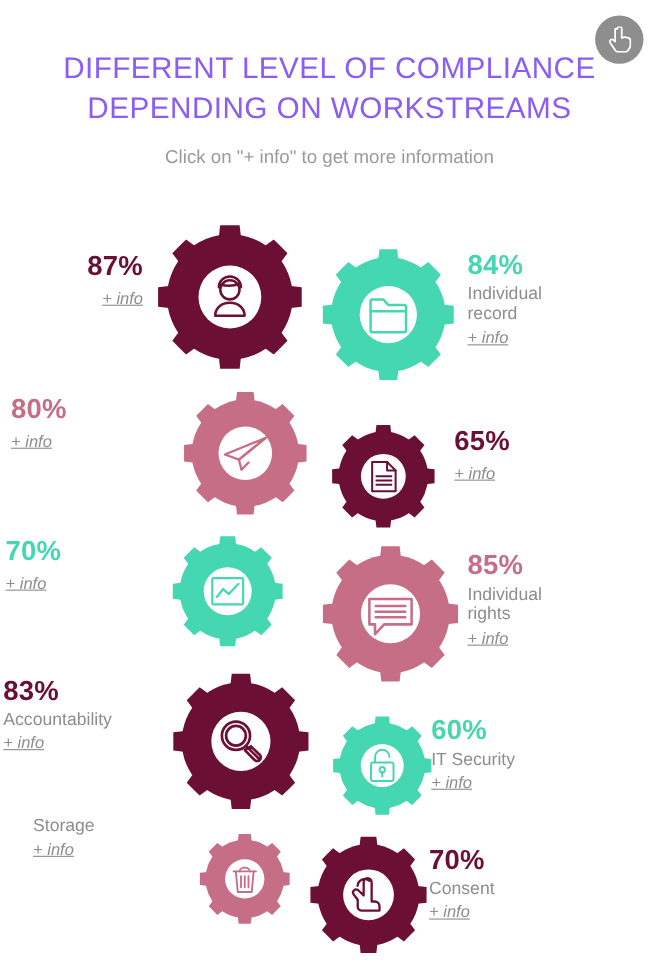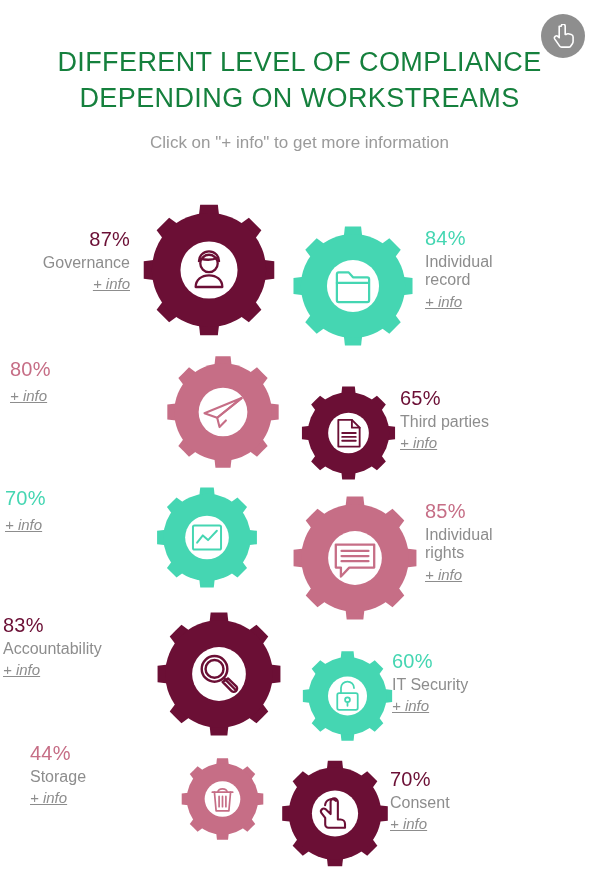--- a/index.html
+++ b/index.html
@@ -39,21 +39,21 @@
   
   #title {
     position: absolute;
     top: 44px;
     left: 0;
     width: 599px;
     text-align: center;
     font-size: 27px;
     line-height: 36px;
     letter-spacing: 0.4px;
-    color: #15803d;
+    color: #8b5cf6;
     font-weight: 400;
     white-space: pre-line;
   }
 
   #subtitle {
     position: absolute;
     top: 133px;
     left: 0;
     width: 599px;
     text-align: center;
@@ -74,22 +74,22 @@
   .gear-wrap svg { display: block; }
 
   .text-block {
     position: absolute;
     line-height: 1.18;
   }
   .text-block.align-right { text-align: right; }
   .text-block.align-center{ text-align: left; }
 
   .pct {
-    font-size: 20px;
-    font-weight: normal;
+    font-size: 25px;
+    font-weight: bold;
     letter-spacing: 0.2px;
     display: block;
     margin-bottom: 2px;
   }
   .label {
     font-size: 16px;
     color: #8d8d8d;
     display: block;
     font-weight: 400;
   }
@@ -120,21 +120,20 @@
     </span>
   </button>
 
   <div id="title">DIFFERENT LEVEL OF COMPLIANCE
 DEPENDING ON WORKSTREAMS</div>
   <div id="subtitle">Click on "+ info" to get more information</div>
 
   <div class="item" style="left:0;top:0;">
     <div class="text-block align-right" style="left:8px; top:228px; width:122px;">
       <span class="pct c-maroon">87%</span>
-      <span class="label">Governance</span>
       <span class="info">+ info</span>
     </div>
     <div class="gear-wrap" style="left:141px; top:199px;">
       <svg width="136" height="142" viewBox="0 0 100 100">
         <g fill="#6B0F35">
           <path d="M50 2 L56.5 2 L58 15 L42 15 L43.5 2 Z"></path>
           <path d="M50 98 L43.5 98 L42 85 L58 85 L56.5 98 Z"></path>
           <path d="M2 50 L2 43.5 L15 42 L15 58 L2 56.5 Z"></path>
           <path d="M98 50 L98 56.5 L85 58 L85 42 L98 43.5 Z"></path>
           <path d="M16.1 16.1 L20.7 11.5 L31.3 19.3 L19.3 31.3 L11.5 20.7 Z"></path>
@@ -225,23 +224,22 @@
           <circle cx="50" cy="50" r="42"></circle>
         </g>
         <circle cx="50" cy="50" r="21" fill="#ffffff"></circle>
         <g fill="none" stroke="#6B0F35" stroke-width="1.9" stroke-linejoin="round" stroke-linecap="round">
           <path d="M39.5 36.5 h14 L61.5 44.5 V64 H39.5 Z"></path>
           <path d="M53.5 36.5 v8 h8"></path>
           <path d="M43.5 50 h14 M43.5 54 h14 M43.5 58 h14"></path>
         </g>
       </svg>
     </div>
-    <div class="text-block align-center" style="left:400px; top:387px; width:135px;">
+    <div class="text-block align-center" style="left:413px; top:387px; width:135px;">
       <span class="pct c-maroon">65%</span>
-      <span class="label">Third parties</span>
       <span class="info">+ info</span>
     </div>
   </div>
 
   <div class="item" style="left:0;top:0;">
     <div class="text-block align-center" style="left:5px; top:487px; width:150px;">
       <span class="pct c-teal">70%</span>
       <span class="info">+ info</span>
     </div>
     <div class="gear-wrap" style="left:155px; top:484px;">
@@ -350,21 +348,20 @@
     </div>
     <div class="text-block align-center" style="left:392px; top:650px; width:140px;">
       <span class="pct c-teal">60%</span>
       <span class="label">IT Security</span>
       <span class="info">+ info</span>
     </div>
   </div>
 
   <div class="item" style="left:0;top:0;">
     <div class="text-block align-center" style="left:30px; top:742px; width:142px;">
-      <span class="pct c-rose">44%</span>
       <span class="label">Storage</span>
       <span class="info">+ info</span>
     </div>
     <div class="gear-wrap" style="left:180px; top:755px;">
       <svg width="85" height="88" viewBox="0 0 100 100">
         <g fill="#C66E86">
           <path d="M50 2 L56.5 2 L58 15 L42 15 L43.5 2 Z"></path>
           <path d="M50 98 L43.5 98 L42 85 L58 85 L56.5 98 Z"></path>
           <path d="M2 50 L2 43.5 L15 42 L15 58 L2 56.5 Z"></path>
           <path d="M98 50 L98 56.5 L85 58 L85 42 L98 43.5 Z"></path>

